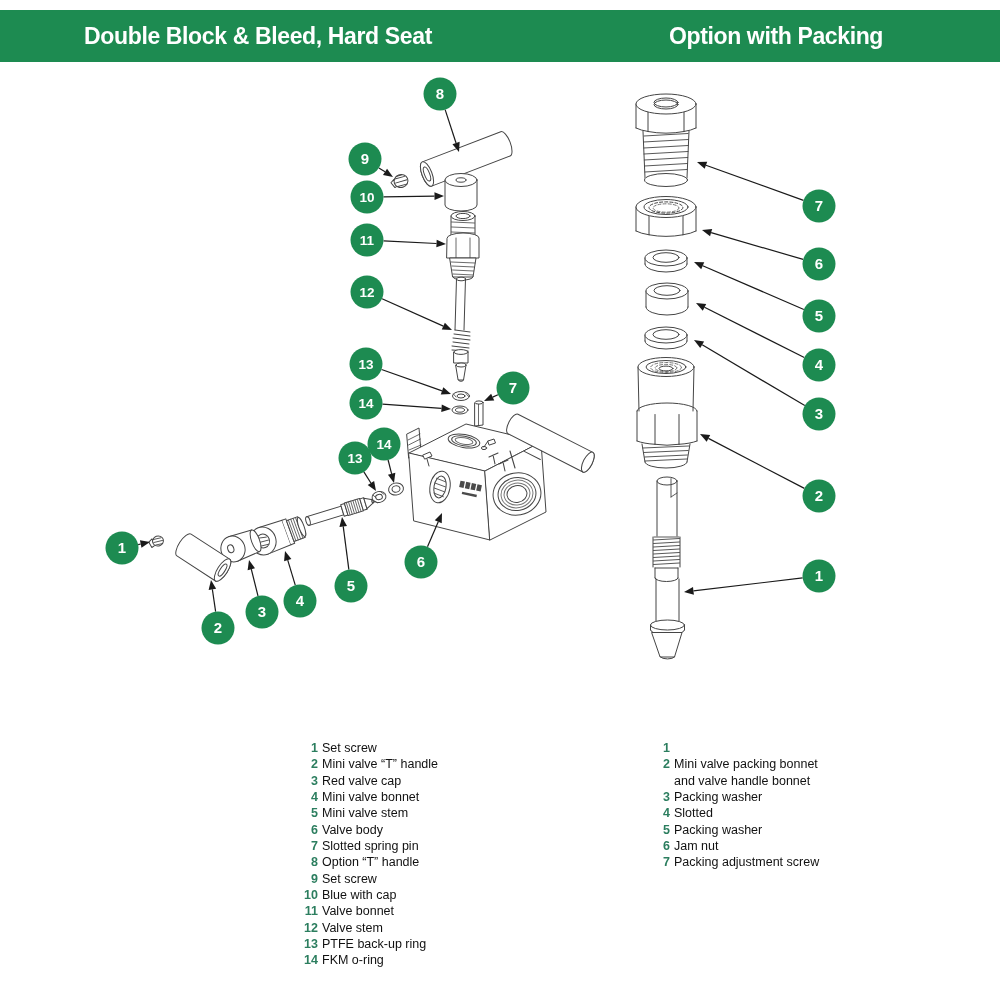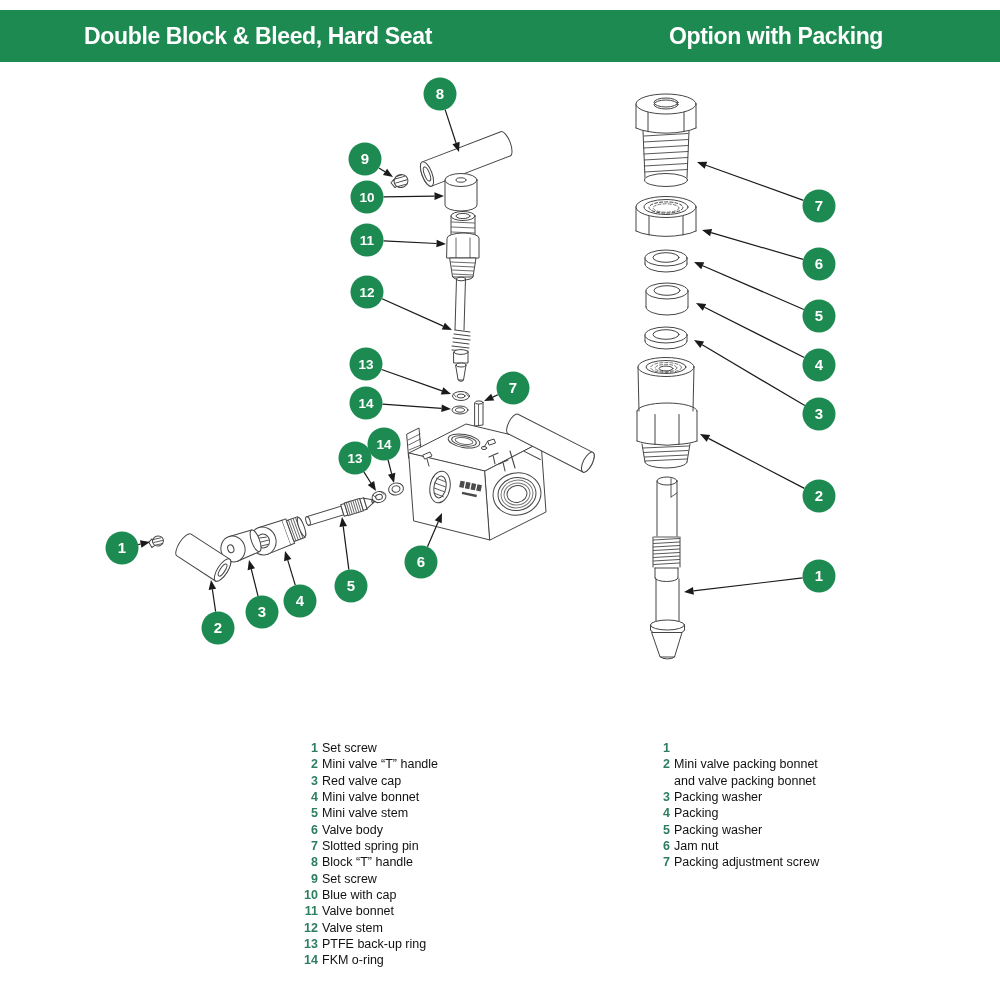--- a/index.html
+++ b/index.html
@@ -458,21 +458,21 @@
       </div>
       <div class="legend-row">
         <span class="legend-num" style="color: rgb(44, 126, 95);">7</span>
         <span class="legend-txt">
           <div>Slotted spring pin</div>
         </span>
       </div>
       <div class="legend-row">
         <span class="legend-num" style="color: rgb(44, 126, 95);">8</span>
         <span class="legend-txt">
-          <div>Block “T” handle</div>
+          <div>Option “T” handle</div>
         </span>
       </div>
       <div class="legend-row">
         <span class="legend-num" style="color: rgb(44, 126, 95);">9</span>
         <span class="legend-txt">
           <div>Set screw</div>
         </span>
       </div>
       <div class="legend-row">
         <span class="legend-num" style="color: rgb(44, 126, 95);">10</span>
@@ -506,33 +506,33 @@
       </div>
     </div>
   <div class="legend" id="legend-right">
       <div class="legend-row">
         <span class="legend-num" style="color: rgb(44, 126, 95);">1</span>
       </div>
       <div class="legend-row">
         <span class="legend-num" style="color: rgb(44, 126, 95);">2</span>
         <span class="legend-txt">
           <div>Mini valve packing bonnet</div>
-          <div>and valve packing bonnet</div>
+          <div>and valve handle bonnet</div>
         </span>
       </div>
       <div class="legend-row">
         <span class="legend-num" style="color: rgb(44, 126, 95);">3</span>
         <span class="legend-txt">
           <div>Packing washer</div>
         </span>
       </div>
       <div class="legend-row">
         <span class="legend-num" style="color: rgb(44, 126, 95);">4</span>
         <span class="legend-txt">
-          <div>Packing</div>
+          <div>Slotted</div>
         </span>
       </div>
       <div class="legend-row">
         <span class="legend-num" style="color: rgb(44, 126, 95);">5</span>
         <span class="legend-txt">
           <div>Packing washer</div>
         </span>
       </div>
       <div class="legend-row">
         <span class="legend-num" style="color: rgb(44, 126, 95);">6</span>

